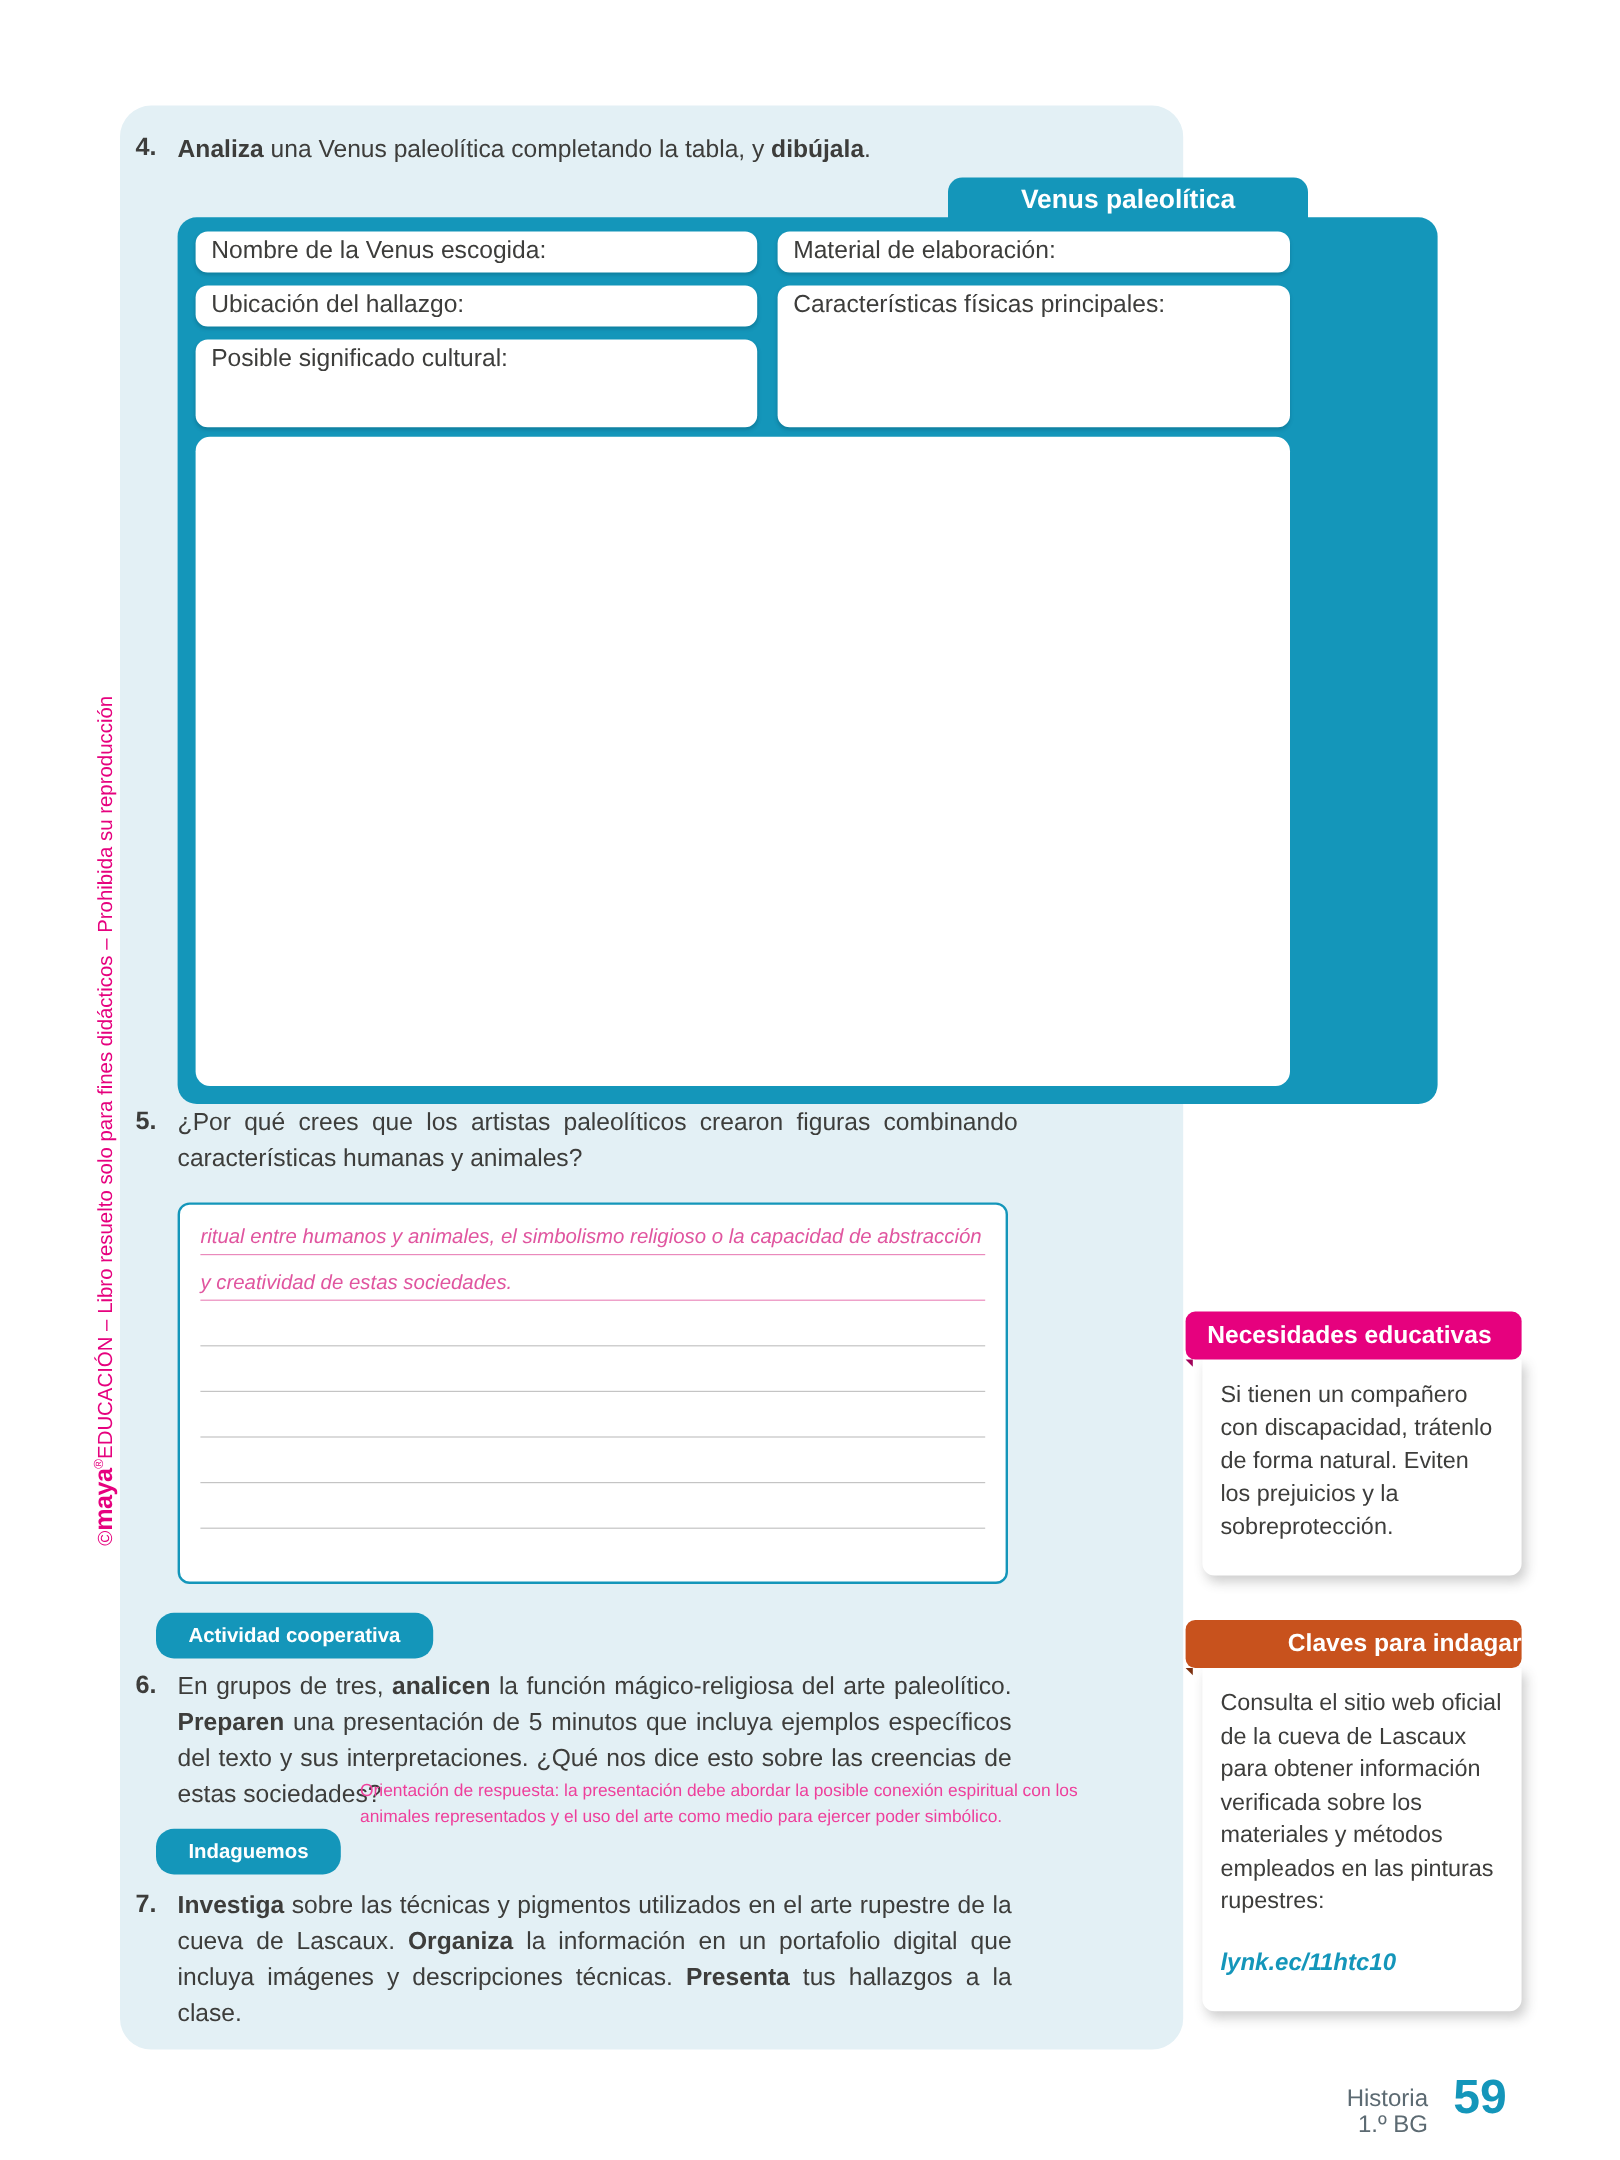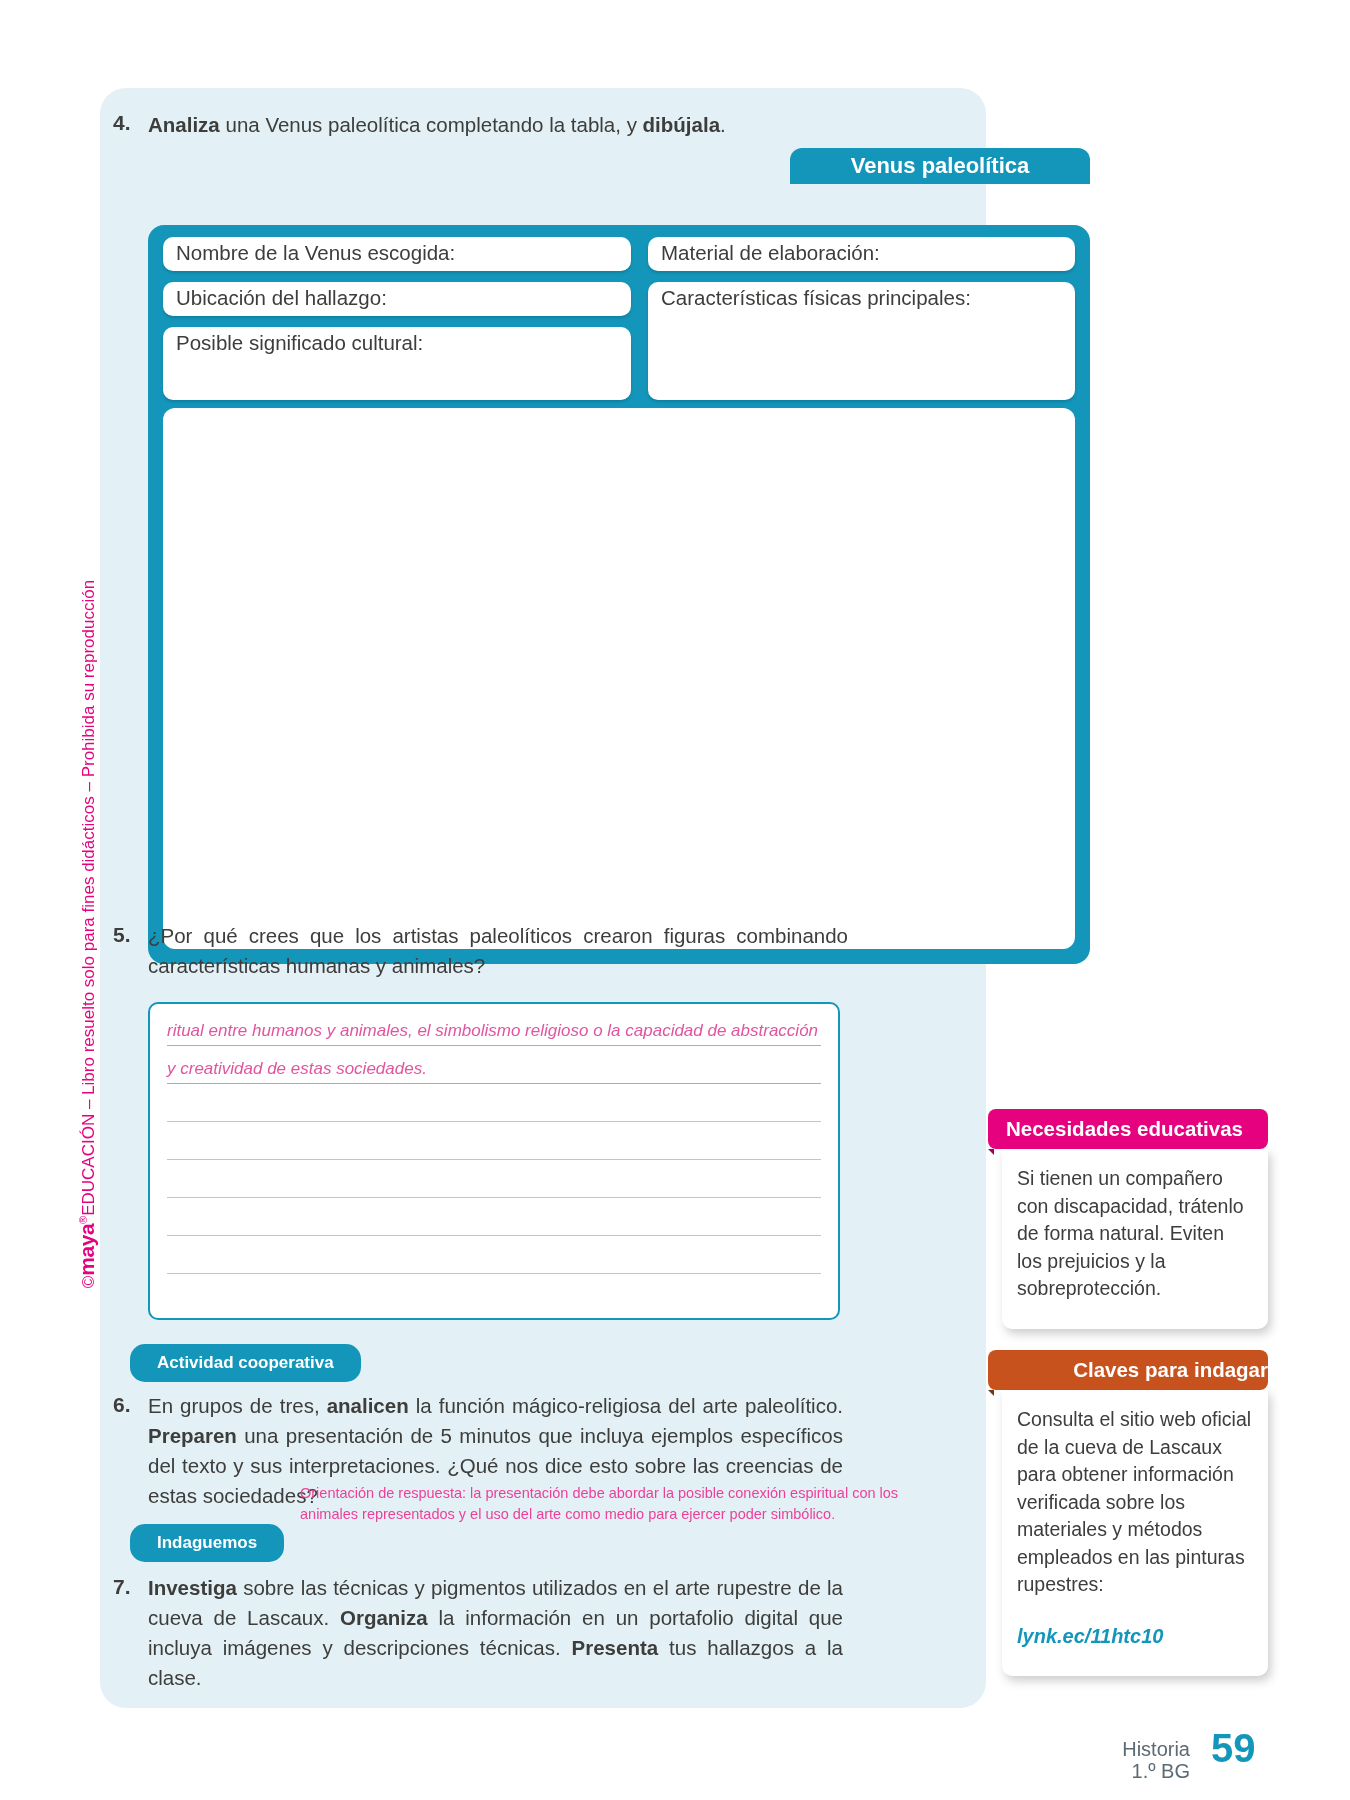--- a/index.html
+++ b/index.html
@@ -20,22 +20,22 @@
   .side-text .reg { font-size:11px; vertical-align:7px; }
 
   .num { font-weight:bold; font-size:21px; color:#3d3d3b; }
   .act-text { font-size:20.5px; line-height:30px; color:#3d3d3b; text-align:justify; }
   .act-text b { font-weight:bold; }
 
   .venus-table { left:148px; top:148px; width:942px; height:772px;text-decoration:underline; }
   .vt-tab { position:absolute; right:0; top:0; width:300px; height:36px;
     background:#1496ba; border-radius:12px 12px 0 0; color:#fff;
     font-weight:bold; font-size:22px; line-height:36px; text-align:center; }
-  .vt-body { position:absolute; left:0; top:33px; width:942px; height:739px;
-    background:#1496ba; border-radius:16px;margin-top:44px; }
+  .vt-body { position:absolute; left:0; top:33px; width:1050px; height:739px;
+    background:#1496ba; border-radius:16px; }
   .field { position:absolute; background:#fff; border-radius:10px;
     font-size:20.5px; color:#3d3d3b; padding:4px 13px;
     box-shadow:0 2px 3px rgba(0,60,80,0.25); }
   .drawing { position:absolute; left:15px; top:183px; width:912px; height:541px;
     background:#fff; border-radius:12px; }
 
   .answer-box { left:148px; top:1002px; width:692px; height:318px;
     background:#fff; border:2px solid #1496ba; border-radius:10px;
     padding:4px 17px 0; }
   .ans-line { height:38px; border-bottom:1.5px solid #c4c4c4;
@@ -103,21 +103,21 @@
   <div class="abs answer-box">
     <div class="ans-line pink">ritual entre humanos y animales, el simbolismo religioso o la capacidad de abstracción</div>
     <div class="ans-line pink">y creatividad de estas sociedades.</div>
     <div class="ans-line"></div>
     <div class="ans-line"></div>
     <div class="ans-line"></div>
     <div class="ans-line"></div>
     <div class="ans-line"></div>
   </div>
 
-  <div class="abs side-box" style="left:988px; top:1093px;margin-top:16px;">
+  <div class="abs side-box" style="left:988px; top:1093px;">
     <div class="box-header pink">Necesidades educativas</div>
     <div class="box-body">Si tienen un compañero con discapacidad, trátenlo de forma natural. Eviten los prejuicios y la sobreprotección.</div>
   </div>
 
   <div class="badge" style="left:130px; top:1344px;">Actividad cooperativa</div>
 
   <span class="abs num" style="left:113px; top:1393px;">6.</span>
   <div class="abs act-text" style="left:148px; top:1391px; width:695px;"><span>En grupos de tres, </span><b>analicen</b><span> la función mágico-religiosa del arte paleolítico. </span><b>Preparen</b><span> una presentación de 5 minutos que incluya ejemplos específicos del texto y sus interpretaciones. ¿Qué nos dice esto sobre las creencias de estas sociedades?</span></div>
   <div class="note">Orientación de respuesta: la presentación debe abordar la posible conexión espiritual con los animales representados y el uso del arte como medio para ejercer poder simbólico.</div>
 

